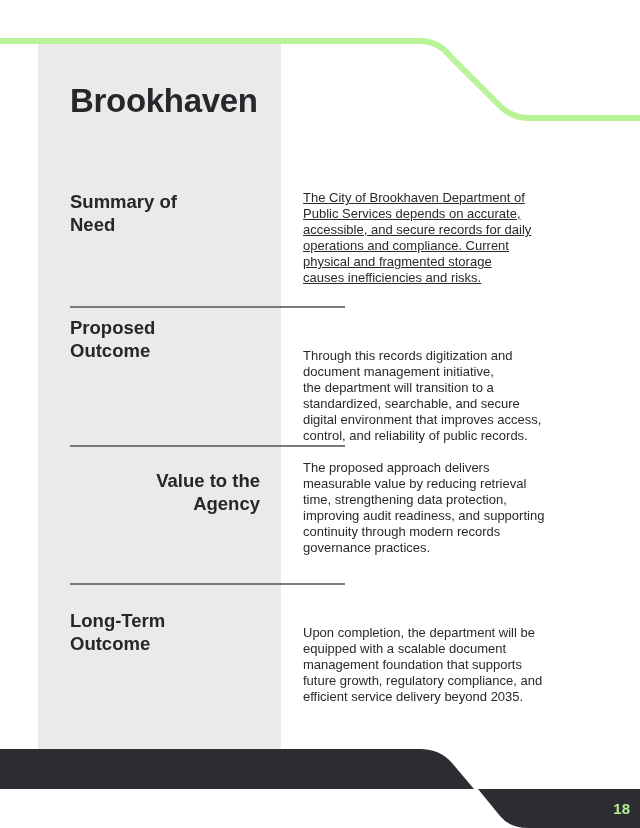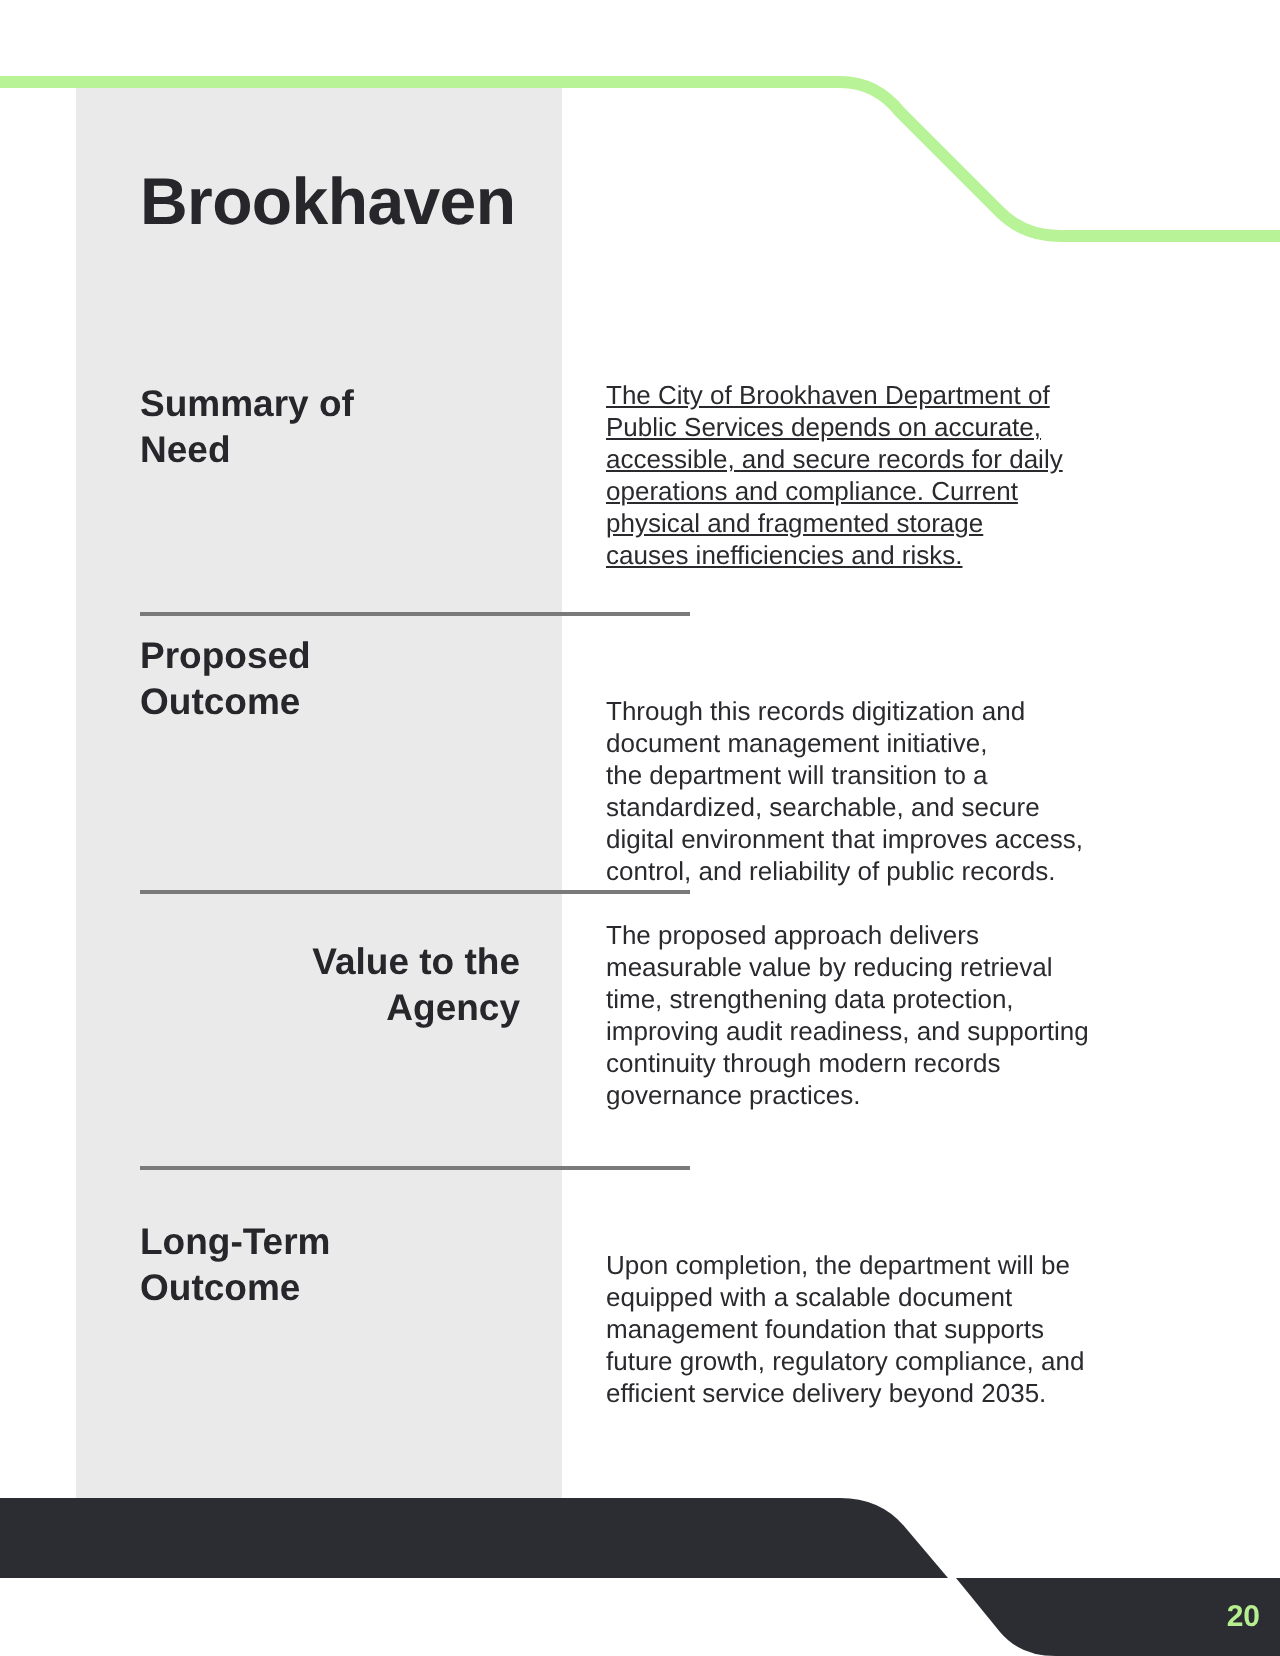--- a/index.html
+++ b/index.html
@@ -56,13 +56,13 @@
 <div class="divider" style="top:583px;"></div>
 
 <h2 class="section-heading" style="top:609px; white-space:pre-line;">Long-Term
 Outcome</h2>
 <p class="section-body" style="top:609px;margin-top:16px;">Upon completion, the department will be
 equipped with a scalable document
 management foundation that supports
 future growth, regulatory compliance, and
 efficient service delivery beyond 2035.</p>
 
-<div class="page-num">20</div>
+<div class="page-num">18</div>
 
 </body></html>

